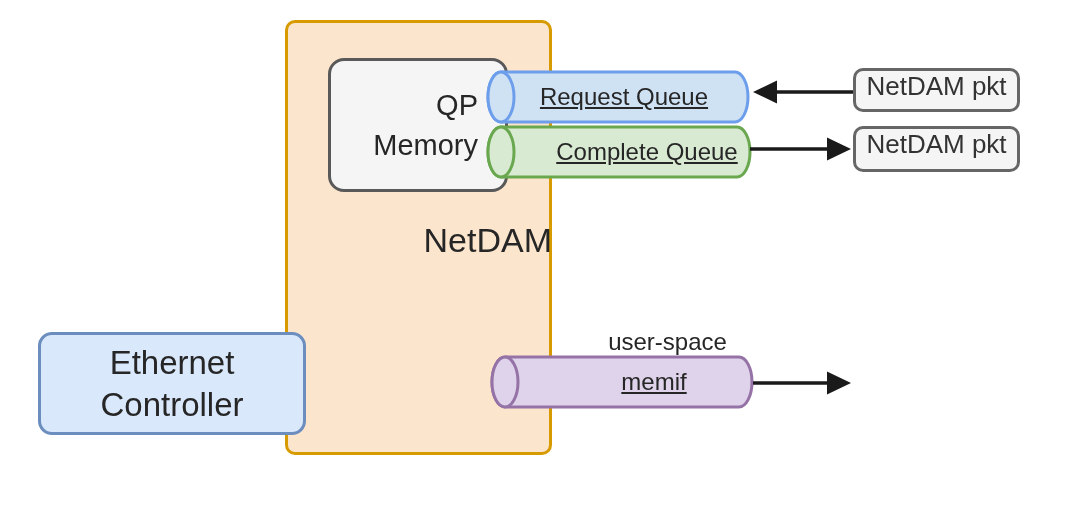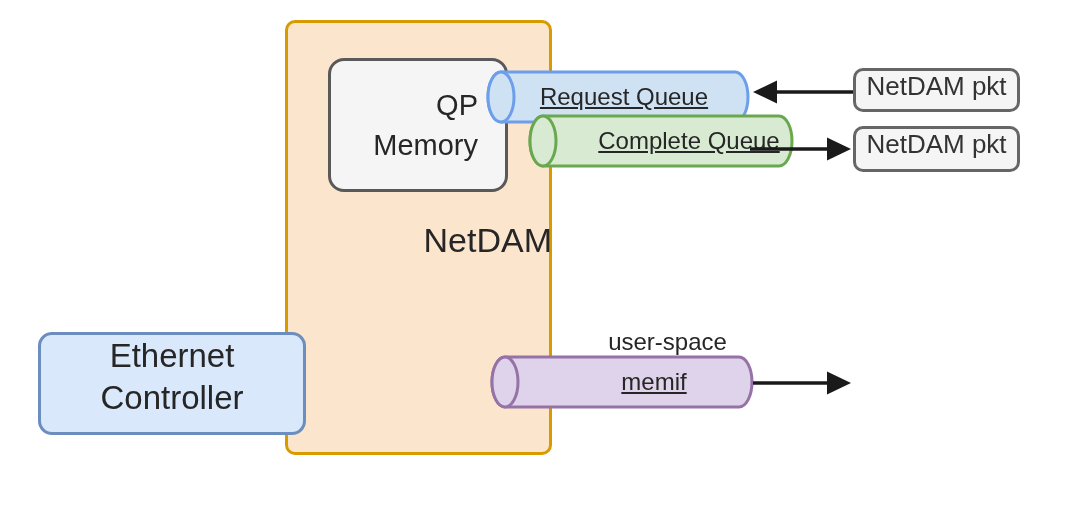--- a/index.html
+++ b/index.html
@@ -43,38 +43,38 @@
     display: block; width: 120px; text-align: right;
     font-size: 29px; line-height: 1.38;
   }
 
   
   .eth-box {
     left: 38px; top: 332px; width: 268px; height: 103px;
     background: var(--ethernet-fill, #dae8fc);
     border: 3px solid var(--ethernet-stroke, #6c8ebf);
     border-radius: 14px;
-    display: flex; align-items: flex-start; justify-content: center;
+    display: flex; align-items: center; justify-content: center;
     z-index: 2;
   }
   .eth-box span {
     display: block; width: 220px; text-align: center;
     font-size: 33px; line-height: 1.27;
   }
 
   
   .cyl { z-index: 3; }
   .cyl svg { position: absolute; left: -2px; top: -2px; display: block; }
   .cyl-label {
     position: absolute; left: 0; top: 0; right: 0; bottom: 0;
     display: flex; align-items: center; justify-content: center;
     font-size: 24px; padding-left: 12px; text-decoration: underline;
   }
   .cyl-request  { left: 488px; top: 72px;  width: 260px; height: 50px; }
-  .cyl-complete { left: 488px; top: 116px; width: 306px; height: 50px; margin-left: 42px; }
+  .cyl-complete { left: 488px; top: 127px; width: 306px; height: 50px; }
   .cyl-memif    { left: 492px; top: 357px; width: 312px; height: 50px; }
 
   .body-req  { fill: var(--request-fill, #cfe2f3);  stroke: var(--request-stroke, #6d9eeb); }
   .rim-req   { fill: var(--request-fill, #cfe2f3);  stroke: var(--request-stroke, #6d9eeb); }
   .body-comp { fill: var(--complete-fill, #d9ead3); stroke: var(--complete-stroke, #6aa84f); }
   .rim-comp  { fill: var(--complete-fill, #d9ead3); stroke: var(--complete-stroke, #6aa84f); }
   .body-mem  { fill: var(--memif-fill, #ded3ea);    stroke: var(--memif-stroke, #9673a6); }
   .rim-mem   { fill: var(--memif-fill, #ded3ea);    stroke: var(--memif-stroke, #9673a6); }
   .cyl path, .cyl ellipse { stroke-width: 3; }
 

